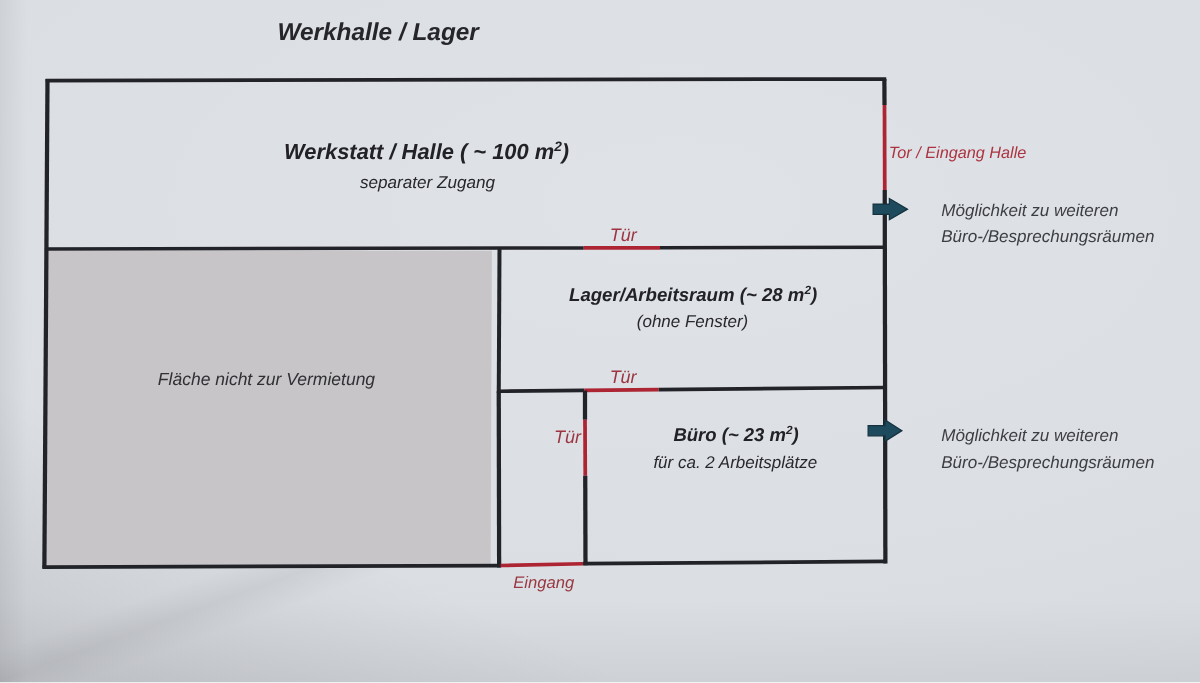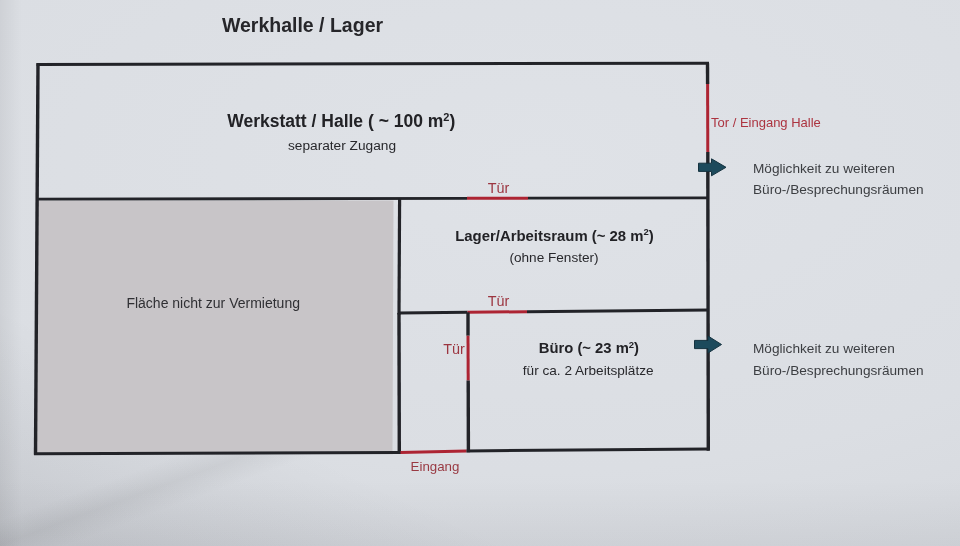--- a/index.html
+++ b/index.html
@@ -2,20 +2,21 @@
 <html><head>
 <meta charset="utf-8">
 <style>
   html,body{margin:0;padding:0;}
   #page{position:relative;width:960px;height:546px;overflow:hidden;
     font-family:"Liberation Sans",sans-serif;
     background:
       linear-gradient(205deg, rgba(0,0,0,0.0) 76%, rgba(10,10,20,0.07) 96%),
       linear-gradient(to top, rgba(10,10,20,0.05) 0%, rgba(0,0,0,0.0) 12%),
       radial-gradient(ellipse 145% 125% at 56% 30%, #dfe2e7 0%, #dbdee3 45%, #d3d6db 78%, #c8cacf 100%);
+    font-style: italic;
   }
   svg text{font-family:"Liberation Sans",sans-serif;}
 </style>
 </head>
 <body>
 <div id="page">
 
   <div style="position:absolute;left:0;top:420px;width:340px;height:126px;background:linear-gradient(160deg, rgba(0,0,0,0.0) 40%, rgba(0,0,0,0.05) 50%, rgba(0,0,0,0.0) 60%);"></div>
 
   <div style="position:absolute;left:0;top:0;width:22px;height:546px;background:linear-gradient(90deg, rgba(0,0,0,0.06) 0%, rgba(0,0,0,0.0) 100%);"></div>

